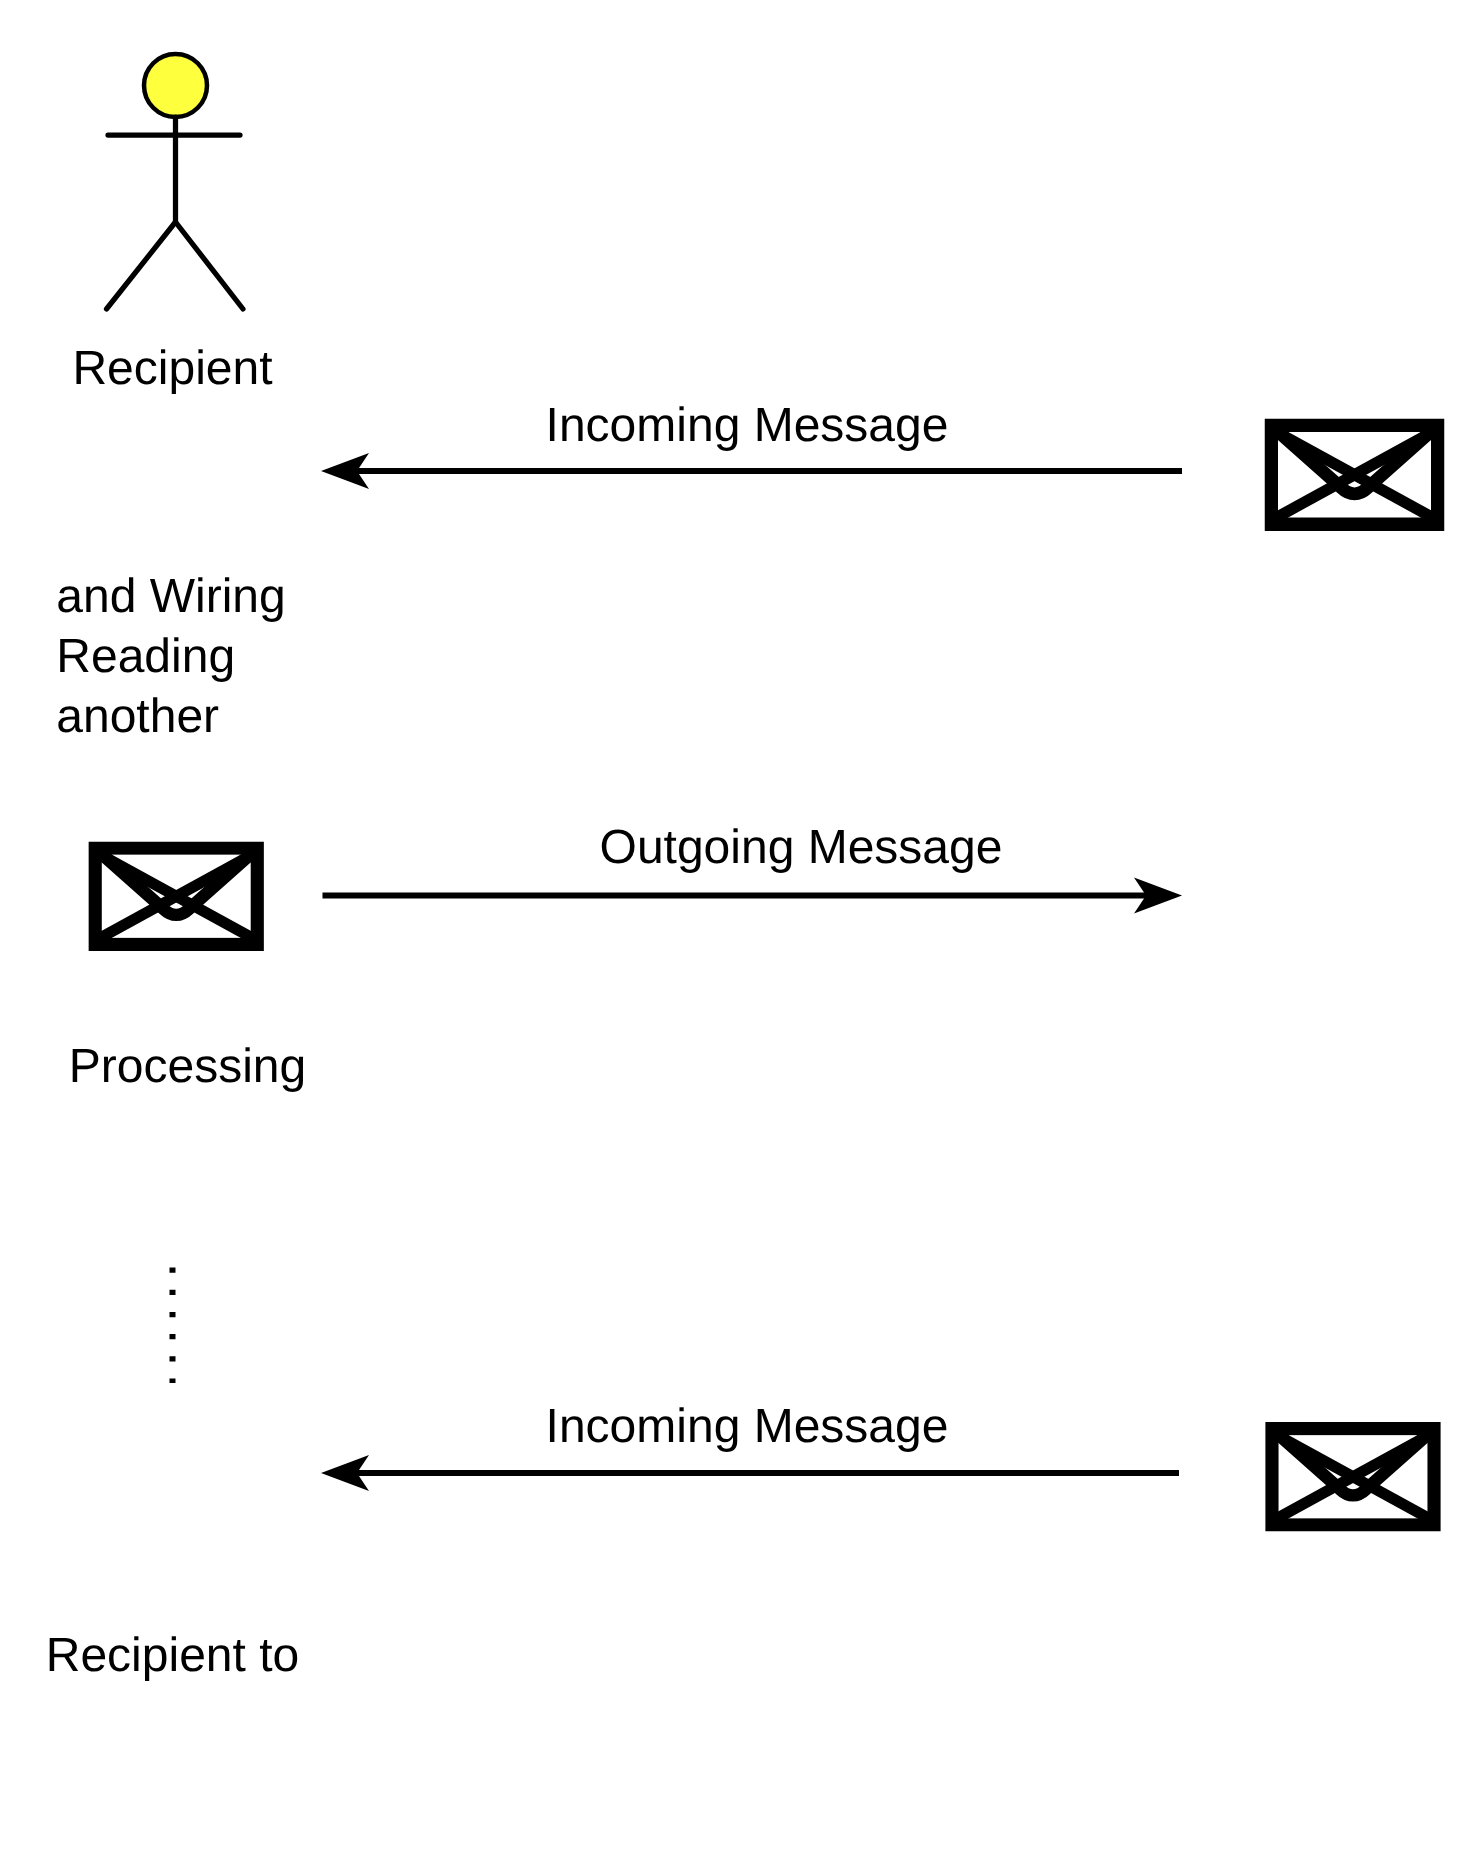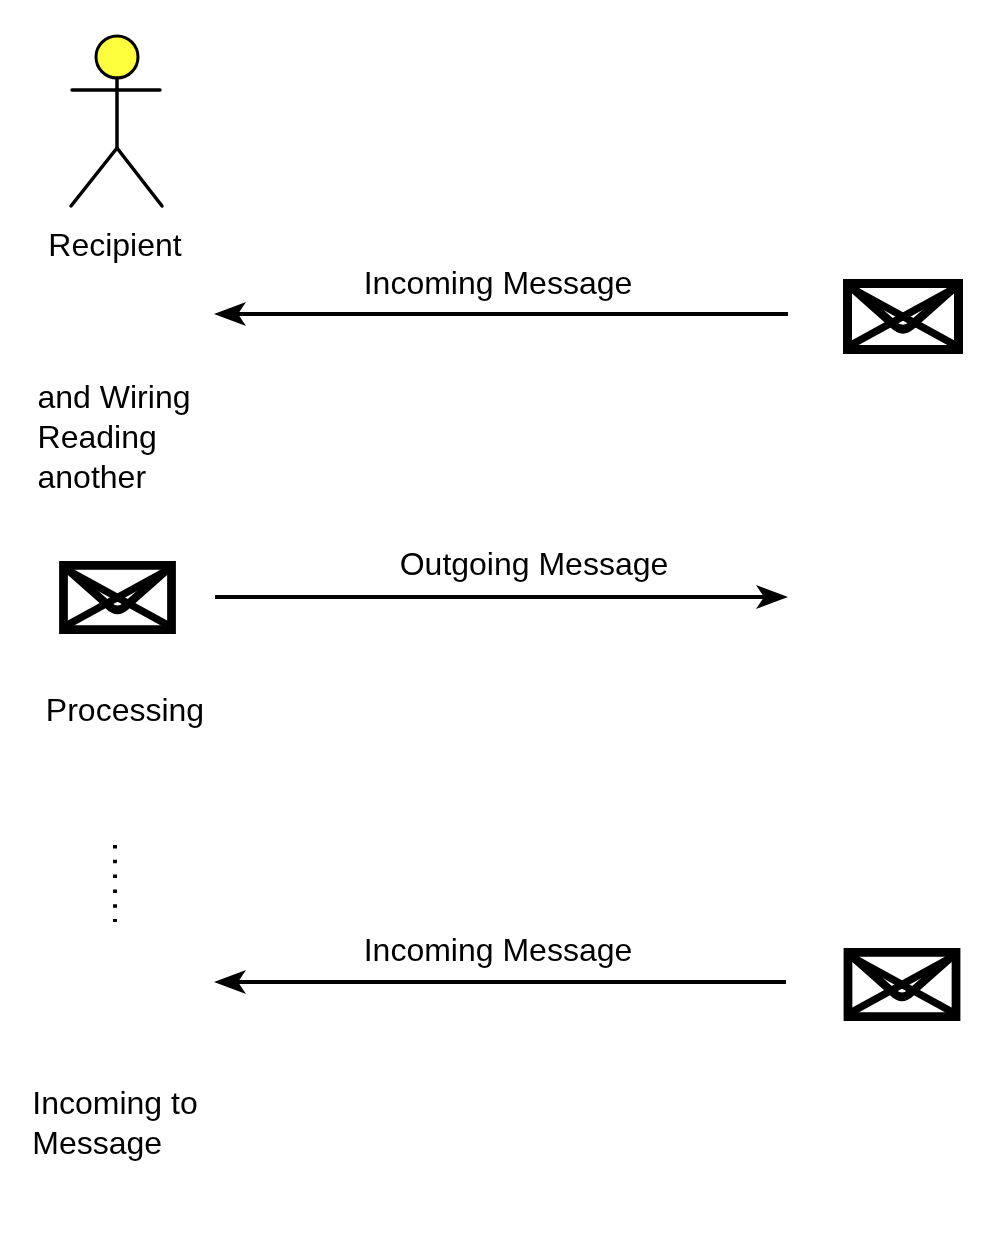--- a/index.html
+++ b/index.html
@@ -89,17 +89,16 @@
 
   <div class="label" style="left:498px;top:548px;margin-left:36px;">Outgoing Message</div>
 
   <div class="label multiline" style="left:125px;top:690px;">
     <div>Processing</div>
   </div>
 
   <div class="label" style="left:498px;top:934px;">Incoming Message</div>
 
   <div class="label multiline" style="left:115px;top:1083px;">
-    <div>Incoming to</div>
-    <div>Message</div>
+    <div>Recipient to</div>
   </div>
 
 </div>
 
 </body></html>

